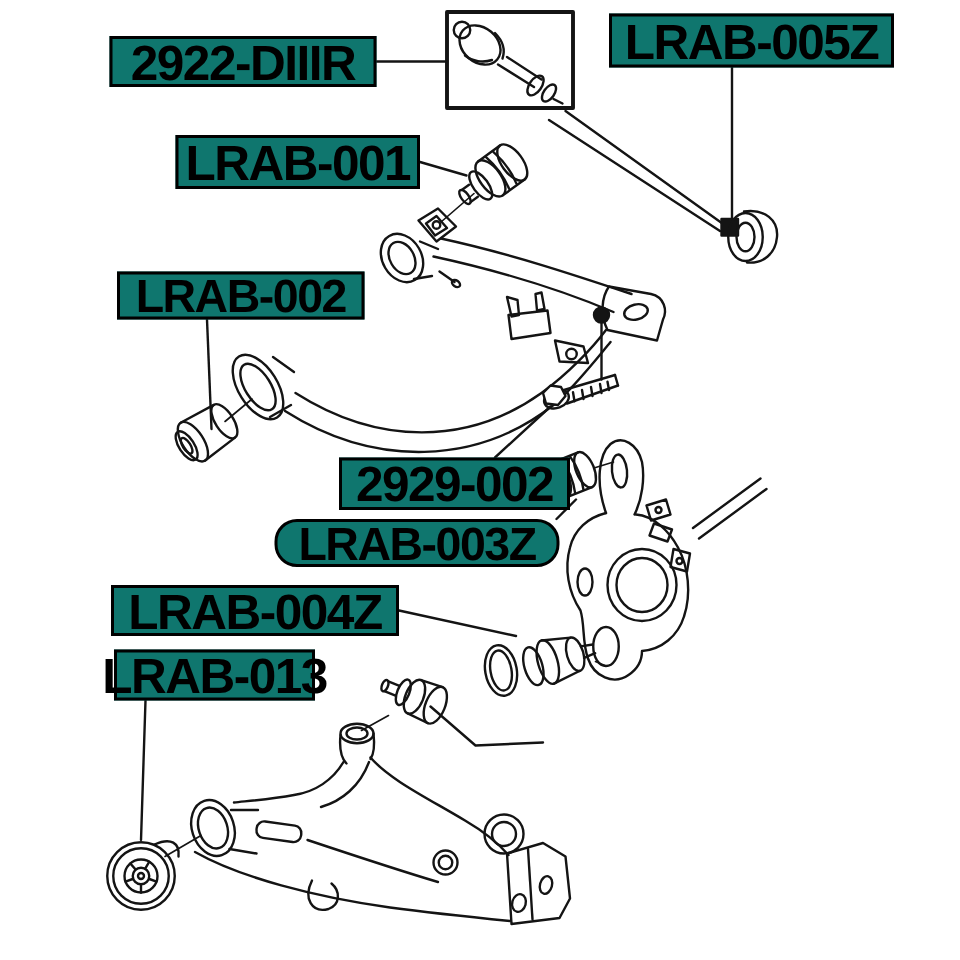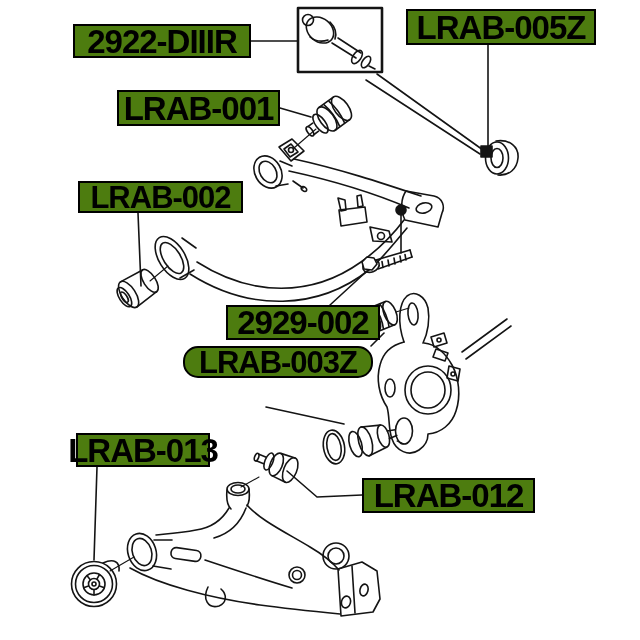--- a/index.html
+++ b/index.html
@@ -1,21 +1,21 @@
 <!DOCTYPE html>
 <html><head>
 <meta charset="utf-8">
 <style>
   html,body{margin:0;padding:0;background:#ffffff;}
   .stage{position:relative;width:640px;height:640px;background:#ffffff;overflow:hidden;
          font-family:"Liberation Sans", sans-serif;}
   svg{position:absolute;left:0;top:0;}
   svg *{vector-effect:non-scaling-stroke;}
   .art{stroke:#141414;fill:none;stroke-width:1.6;stroke-linecap:round;stroke-linejoin:round;}
-  .plabel{position:absolute;box-sizing:border-box;border:2.5px solid #000;background:#4d7c0f;
+  .plabel{position:absolute;box-sizing:border-box;border:2.5px solid #000;background:#0f766e;
           display:flex;align-items:center;justify-content:center;
           font-weight:bold;font-size:33px;letter-spacing:-1px;color:#000;white-space:nowrap;
           line-height:1;}
   .l-2922{left:73px;top:24px;width:178px;height:34px;}
   .l-005 {left:406px;top:9px;width:190px;height:36px;}
   .l-001 {left:117px;top:90px;width:163px;height:36px;text-align:center;}
   .l-002 {left:78px;top:181px;width:165px;height:32px;font-size:31px;}
   .l-2929{left:203px;top:305px;width:154px;height:35px;margin-left:23px;}
   .l-003 {left:183px;top:346px;width:190px;height:32px;font-size:31px;border-radius:15px;}
   .l-004 {left:74px;top:390px;width:192px;height:34px;}
@@ -243,16 +243,16 @@
       <line x1="110" y1="571" x2="134" y2="557" stroke-width="1.1"></line>
     </g>
   </svg>
 
   <div class="plabel l-2922">2922-DIIIR</div>
   <div class="plabel l-005">LRAB-005Z</div>
   <div class="plabel l-001">LRAB-001</div>
   <div class="plabel l-002">LRAB-002</div>
   <div class="plabel l-2929">2929-002</div>
   <div class="plabel l-003">LRAB-003Z</div>
+  <div class="plabel l-004">LRAB-004Z</div>
   <div class="plabel l-013">LRAB-013</div>
-  <div class="plabel l-012">LRAB-012</div>
 
 </div>
 
 </body></html>

